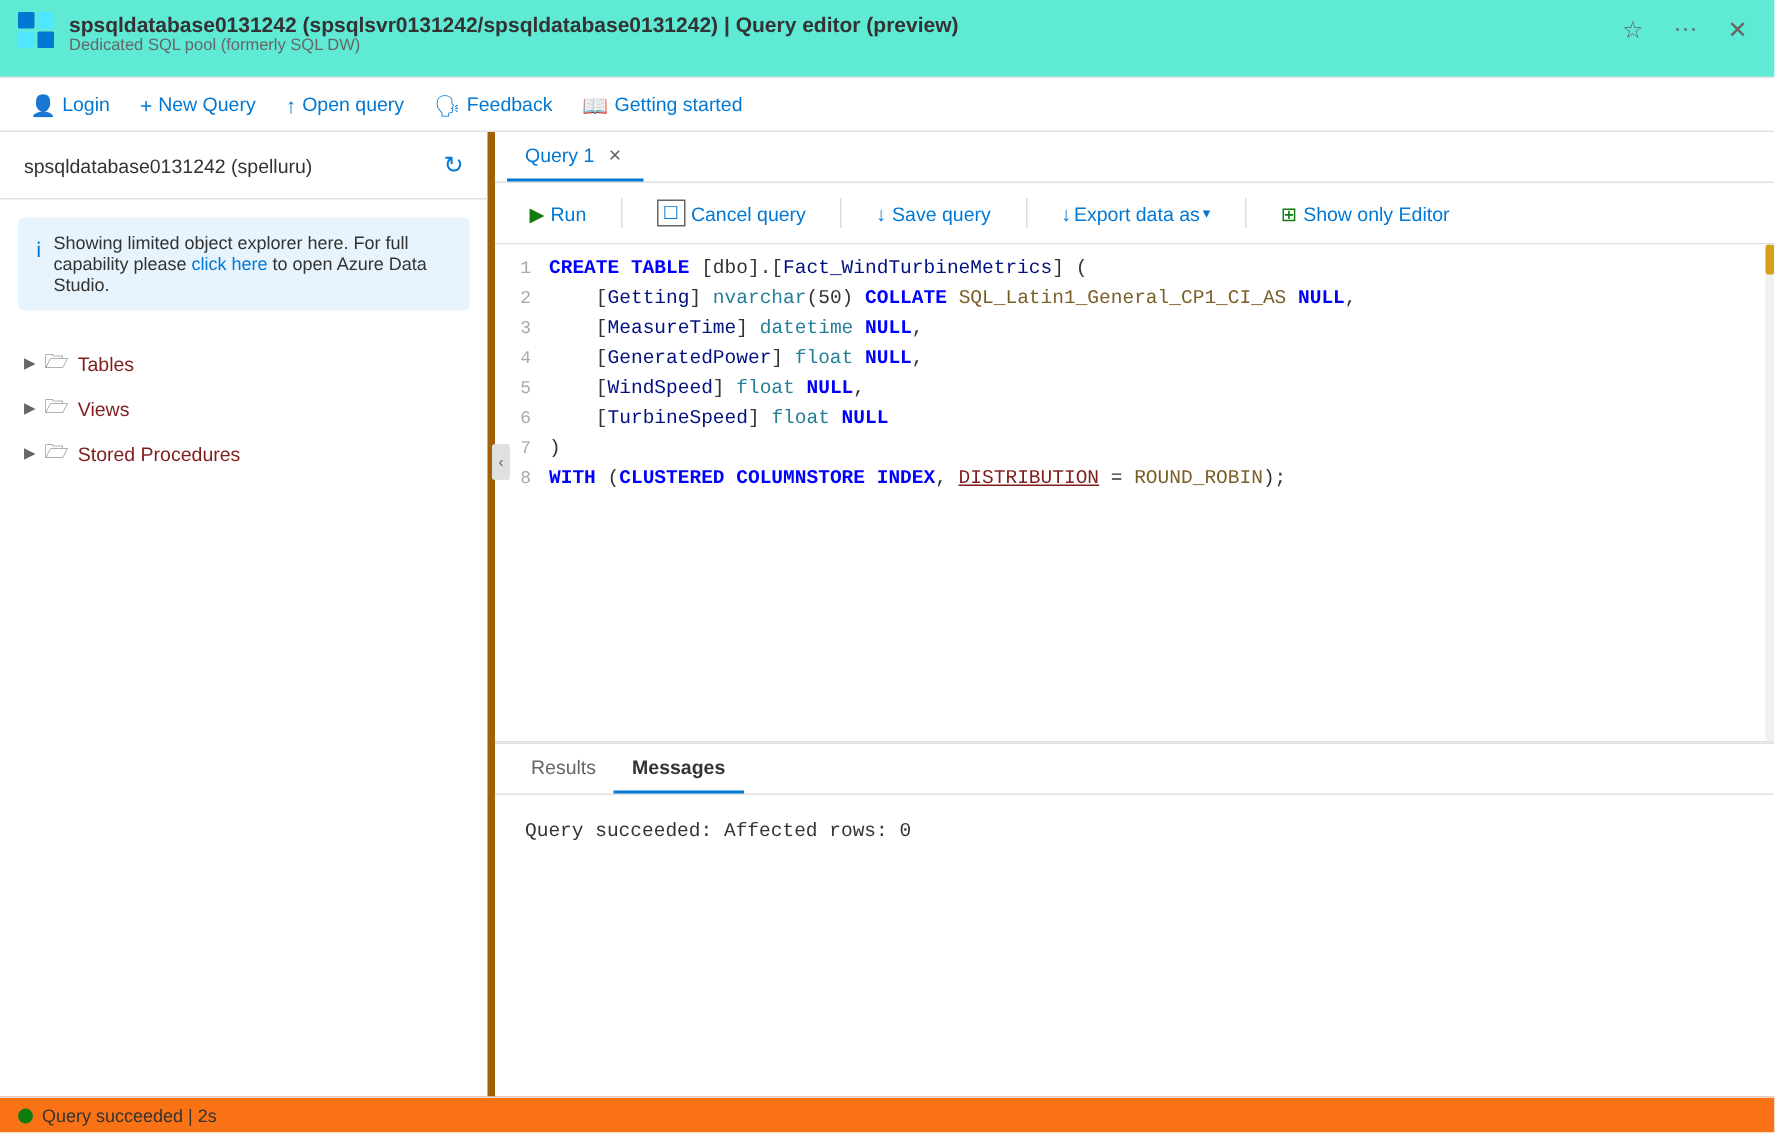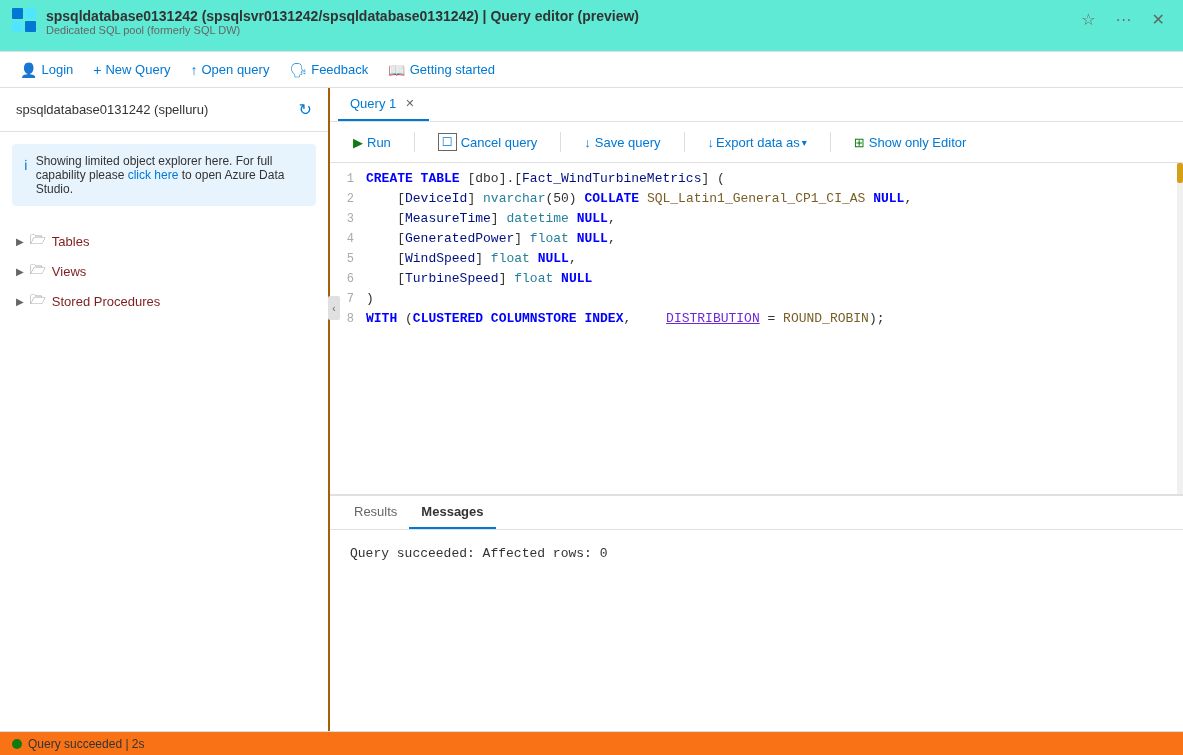--- a/index.html
+++ b/index.html
@@ -29,21 +29,21 @@
       background: none; border: none; cursor: pointer; color: #0078d4; font-size: 13px;
       border-radius: 2px;
     }
     .toolbar-btn .icon { font-size: 14px; }
 
     
     .main { display: flex; flex: 1; overflow: hidden; }
 
     
     .sidebar {
-      width: 330px; flex-shrink: 0; border-right: 2px solid #a16207;
+      width: 330px; flex-shrink: 0; border-right: 5px solid #a16207;
       display: flex; flex-direction: column; overflow-y: auto;
     }
     .sidebar-header {
       display: flex; align-items: center; justify-content: space-between;
       padding: 12px 16px; border-bottom: 1px solid #e0e0e0;
     }
     .sidebar-title { font-size: 13px; font-weight: 500; color: #333; }
     .sidebar-refresh { background: none; border: none; cursor: pointer; color: #0078d4; font-size: 16px; }
 
     .info-box {
@@ -253,21 +253,21 @@
 
     <div class="code-area" style="flex:1; min-height:0; position:relative;">
 
       <div class="code-line">
         <span class="line-num">1</span>
         <span class="line-content"><span class="kw">CREATE TABLE</span> [dbo].[<span style="color:#001080;">Fact_WindTurbineMetrics</span>] (</span>
       </div>
 
       <div class="code-line">
         <span class="line-num">2</span>
-        <span class="line-content">    [<span class="col">DeviceId</span>] <span class="type">nvarchar</span>(50) <span class="kw">COLLATE</span> <span style="color:#795e26;">SQL_Latin1_General_CP1_CI_AS</span> <span class="kw">NULL</span>,</span>
+        <span class="line-content">    [<span class="col">Getting</span>] <span class="type">nvarchar</span>(50) <span class="kw">COLLATE</span> <span style="color:#795e26;">SQL_Latin1_General_CP1_CI_AS</span> <span class="kw">NULL</span>,</span>
       </div>
 
       <div class="code-line">
         <span class="line-num">3</span>
         <span class="line-content">    [<span class="col">MeasureTime</span>] <span class="type">datetime</span> <span class="kw">NULL</span>,</span>
       </div>
 
       <div class="code-line">
         <span class="line-num">4</span>
         <span class="line-content">    [<span class="col">GeneratedPower</span>] <span class="type">float</span> <span class="kw">NULL</span>,</span>
@@ -283,21 +283,21 @@
         <span class="line-content">    [<span class="col">TurbineSpeed</span>] <span class="type">float</span> <span class="kw">NULL</span></span>
       </div>
 
       <div class="code-line">
         <span class="line-num">7</span>
         <span class="line-content">)</span>
       </div>
 
       <div class="code-line">
         <span class="line-num">8</span>
-        <span class="line-content"><span class="kw">WITH</span> (<span class="kw">CLUSTERED COLUMNSTORE INDEX</span>, <span style="text-decoration:underline; color:#6d28d9;margin-left:27px;">DISTRIBUTION</span> = <span style="color:#795e26;">ROUND_ROBIN</span>);</span>
+        <span class="line-content"><span class="kw">WITH</span> (<span class="kw">CLUSTERED COLUMNSTORE INDEX</span>, <span style="text-decoration:underline; color:#7f1d1d;">DISTRIBUTION</span> = <span style="color:#795e26;">ROUND_ROBIN</span>);</span>
       </div>
 
       <div style="position:absolute; right:0; top:0; width:6px; height:100%; background:#f0f0f0;">
         <div style="position:absolute; right:0; top:0; width:6px; height:20px; background:#d4a017; border-radius:2px;"></div>
       </div>
     </div>
 
     <div class="results-area">
       <div class="results-tabs">
         <div class="results-tab">

